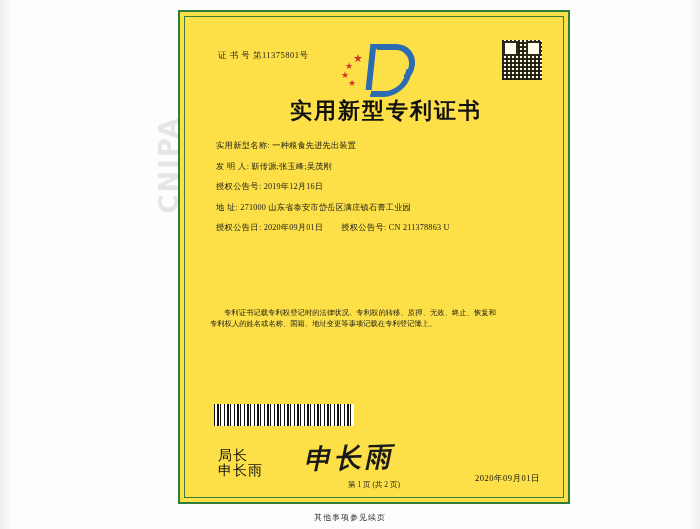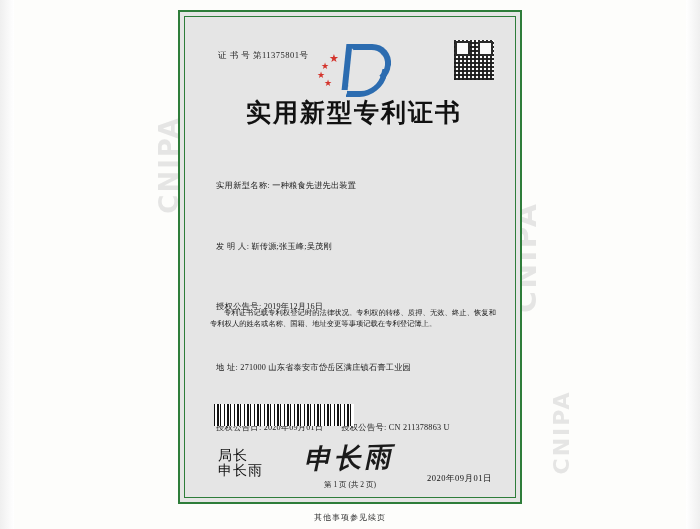--- a/index.html
+++ b/index.html
@@ -17,24 +17,24 @@
     position: relative;
     width: 700px;
     height: 529px;
     background: #fdfdfb;
   }
   
   .cert-frame {
     position: absolute;
     left: 178px;
     top: 10px;
-    width: 344px;
+    width: 392px;
     height: 494px;
     border: 2px solid #2e7d3a;
-    background: #e5e5e5;
+    background: #fde047;
     box-sizing: border-box;
   }
   .cert-frame-inner {
     position: absolute;
     left: 4px;
     top: 4px;
     right: 4px;
     bottom: 4px;
     border: 1px solid #2e7d3a;
     box-sizing: border-box;
@@ -138,25 +138,25 @@
     font-size: 9px;
     line-height: 9px;
   }
   .star.s1 { left: 12px; top: 0px; font-size: 11px; }
   .star.s2 { left: 4px;  top: 8px; }
   .star.s3 { left: 0px;  top: 17px; }
   .star.s4 { left: 7px;  top: 25px; }
   
   .title {
     position: absolute;
-    left: 4px;
+    left: 12px;
     top: 84px;
     width: 100%;
     text-align: center;
-    font-size: 25px;
+    font-size: 22px;
     font-weight: bold;
     color: #111;
     letter-spacing: 2px;
     font-family: "DejaVu Sans", "Liberation Sans", sans-serif;
   }
   
   .fields {
     position: absolute;
     left: 36px;
     top: 128px;
@@ -169,21 +169,20 @@
     line-height: 11px;
     white-space: nowrap;
   }
   .field-label {
     display: inline-block;
     letter-spacing: 0.4px;
   }
   .field-value {
     display: inline-block;
     letter-spacing: 0.2px;
-    margin-top: 40px;
   }
   .field-row.two-col {
     display: flex;
     justify-content: flex-start;
   }
   .field-row.two-col .col-b {
     margin-left: 18px;
   }
   
   .paragraphs {

